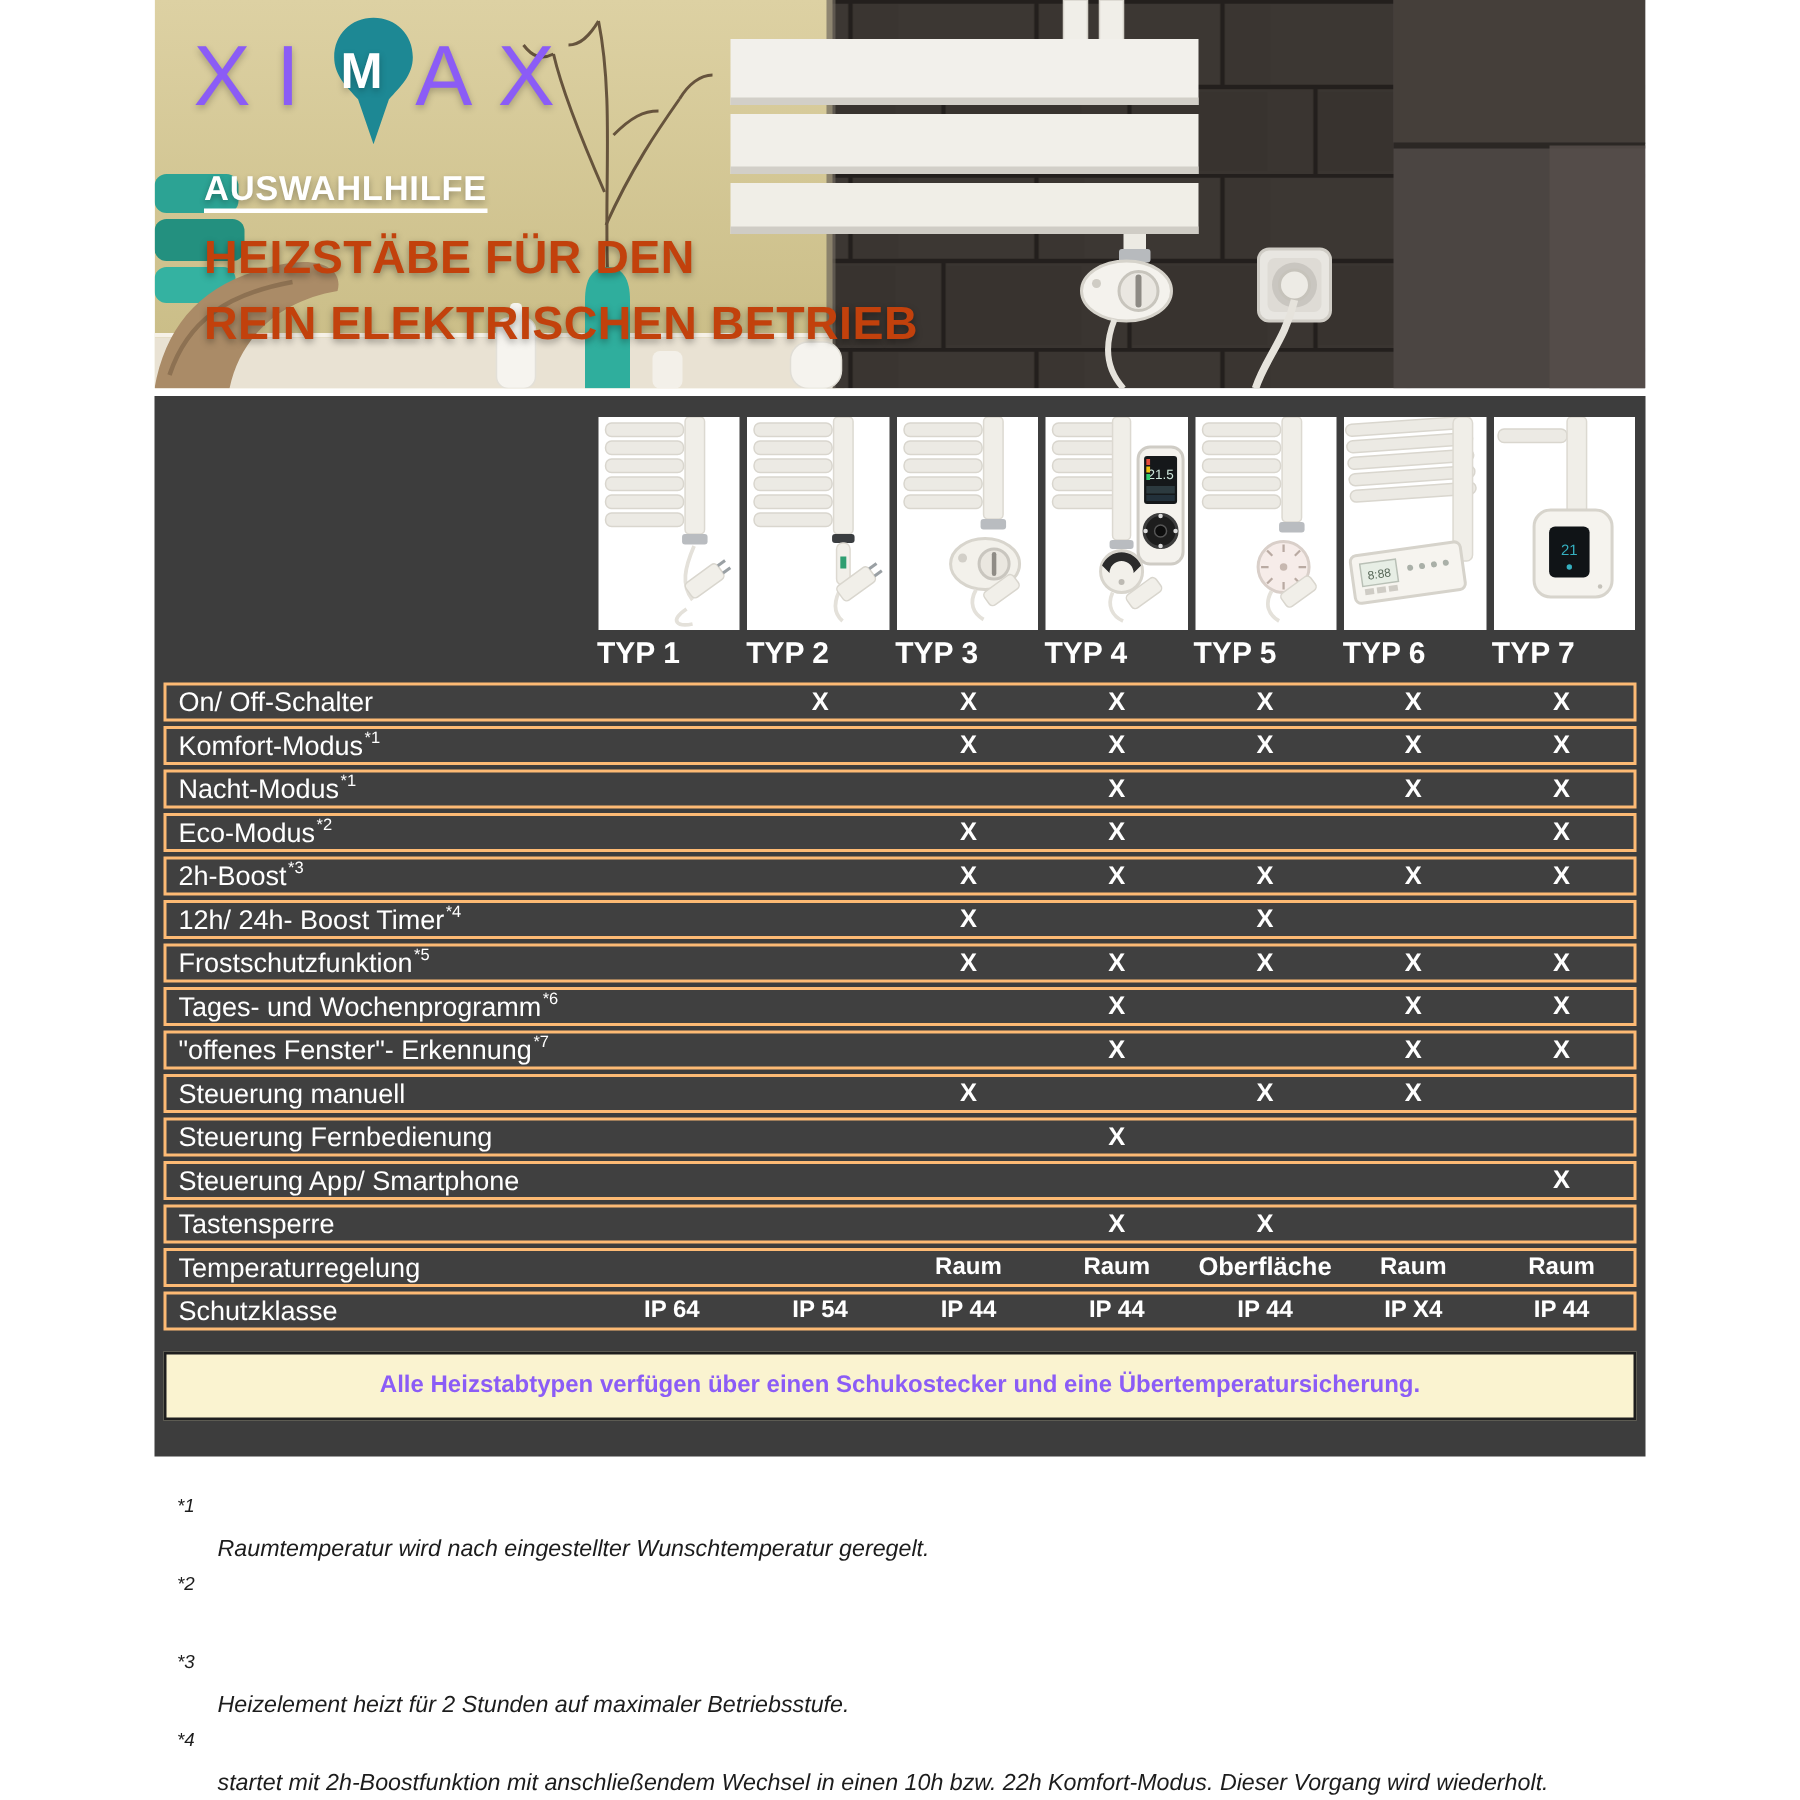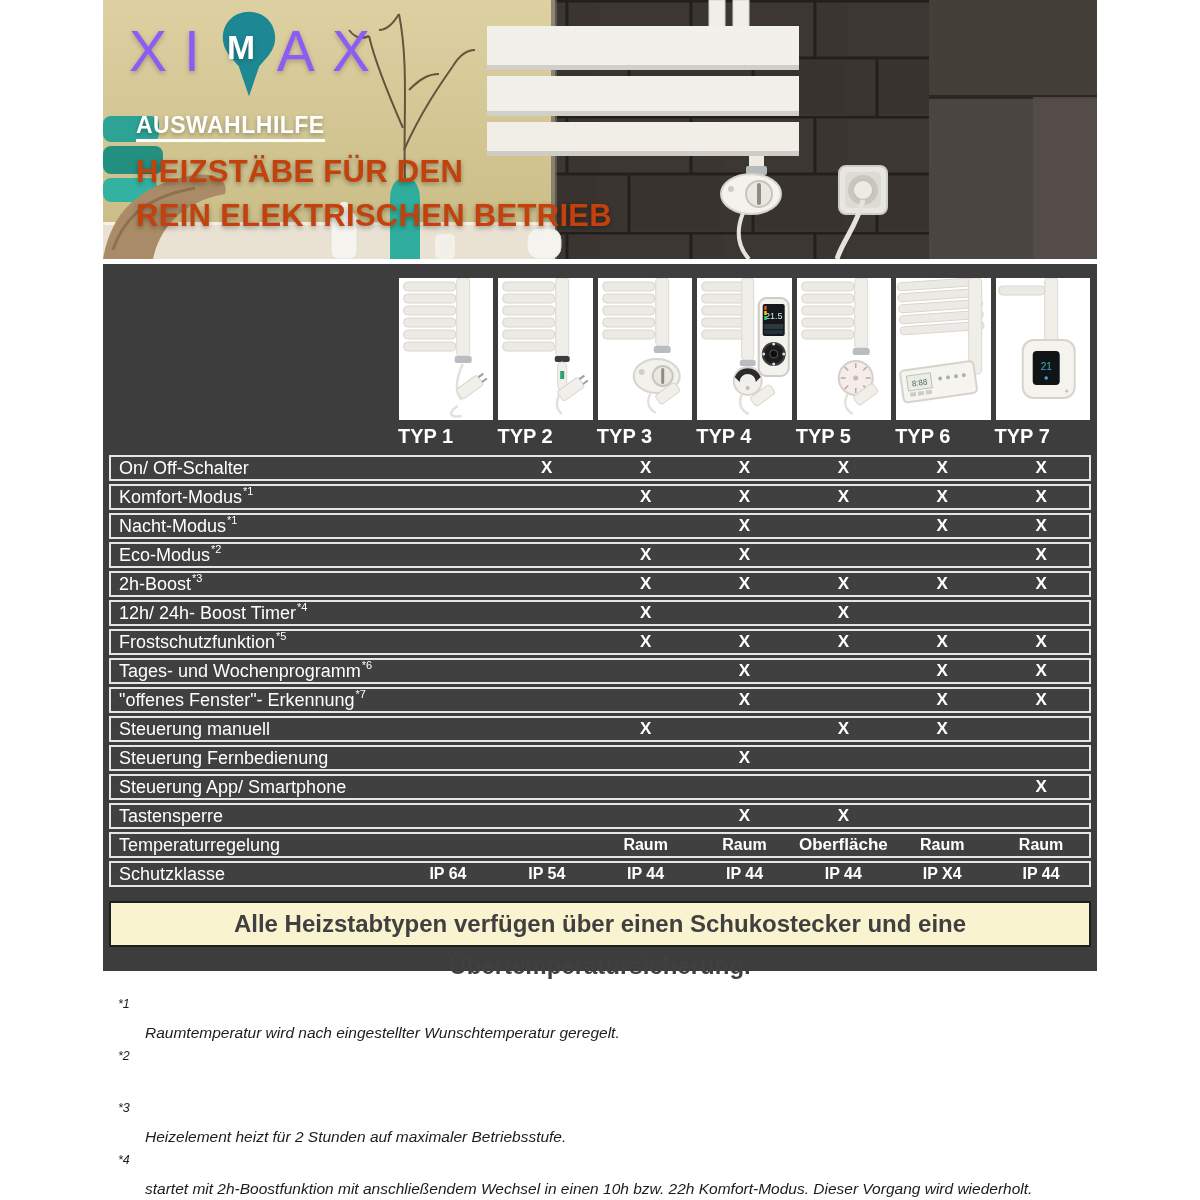--- a/index.html
+++ b/index.html
@@ -18,28 +18,28 @@
              line-height:44px;letter-spacing:.3px;text-shadow:0 2px 5px rgba(0,0,0,.35);}
 
   
   .tablewrap{margin-top:5px;background:#3d3d3d;padding:8px 6px 24px 6px;box-sizing:border-box;}
   .grid{display:grid;grid-template-columns:286px repeat(7,1fr);column-gap:3px;}
   .prod-row{margin-top:6px;}
   .prod-cell{background:#fff;height:142px;margin:0 1px;}
   .prod-cell svg{display:block;width:100%;height:100%;}
   .typ-row{height:32px;align-items:center;}
   .typ-cell{color:#fff;font-weight:700;font-size:20px;text-align:left;}
-  .t-row{background:#404040;border:2px solid #e5e5e5;margin-top:3px;height:22px;align-items:center;}
+  .t-row{background:#404040;border:2px solid #fdba74;margin-top:3px;height:22px;align-items:center;}
   .t-row .t-label{color:#fff;font-size:18px;padding-left:8px;white-space:nowrap;}
   .t-label sup{font-size:11px;position:relative;top:-1px;margin-left:1px;}
   .t-cell{color:#fff;font-weight:700;font-size:17px;text-align:center;}
   .t-cell.txt{font-size:16px;}
   .t-cell.tiny{font-size:17px;}
   .note{margin-top:14px;background:#faf3d0;border:2px solid #1e1e1e;height:42px;line-height:42px;
-        text-align:center;color:#404040;font-weight:700;font-size:24px;}
+        text-align:center;color:#8b5cf6;font-weight:700;font-size:16px;}
 
   
   .footnotes{padding:24px 0 0 15px;}
   .fn{position:relative;padding-left:27px;font-style:italic;font-size:15.5px;color:#1c1c1c;
       line-height:25px;margin-bottom:2px;white-space:pre-line;}
   .fn .fn-marker{position:absolute;left:0;top:-3px;font-size:12.5px;font-style:italic;}
 </style>
 </head>
 <body>
 

